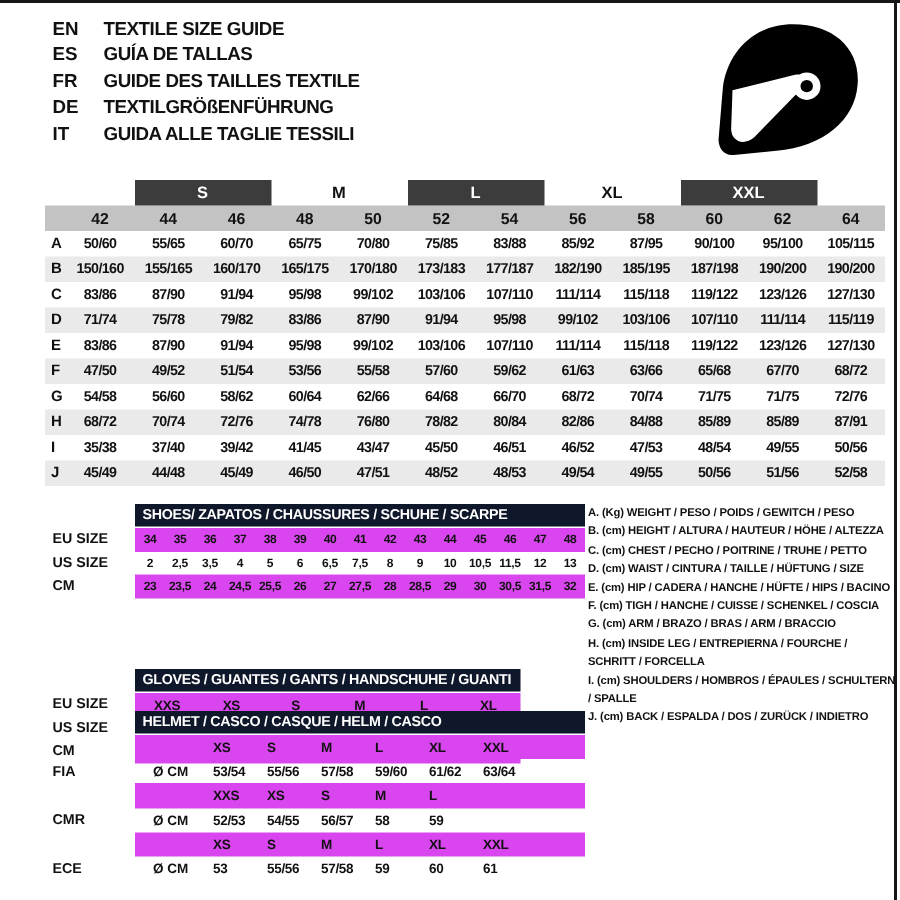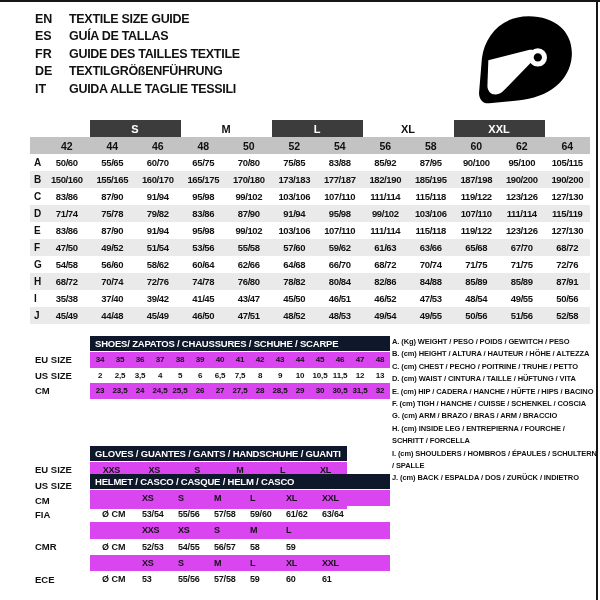--- a/index.html
+++ b/index.html
@@ -463,20 +463,20 @@
           <div class="sec-cell">61</div>
         </div>
       </div>
     </div>
 </div>
 
 <div class="legend" id="legend">
     <div class="legend-item">A. (Kg) WEIGHT / PESO / POIDS / GEWITCH / PESO</div>
     <div class="legend-item">B. (cm) HEIGHT / ALTURA / HAUTEUR / HÖHE / ALTEZZA</div>
     <div class="legend-item">C. (cm) CHEST / PECHO / POITRINE / TRUHE / PETTO</div>
-    <div class="legend-item">D. (cm) WAIST / CINTURA / TAILLE / HÜFTUNG / VITA</div>
+    <div class="legend-item">D. (cm) WAIST / CINTURA / TAILLE / HÜFTUNG / SIZE</div>
     <div class="legend-item">E. (cm) HIP / CADERA / HANCHE / HÜFTE / HIPS / BACINO</div>
     <div class="legend-item">F. (cm) TIGH / HANCHE / CUISSE / SCHENKEL / COSCIA</div>
     <div class="legend-item">G. (cm) ARM / BRAZO / BRAS / ARM / BRACCIO</div>
     <div class="legend-item">H. (cm) INSIDE LEG / ENTREPIERNA / FOURCHE / SCHRITT / FORCELLA</div>
     <div class="legend-item">I. (cm) SHOULDERS / HOMBROS / ÉPAULES / SCHULTERN / SPALLE</div>
     <div class="legend-item">J. (cm) BACK / ESPALDA / DOS / ZURÜCK / INDIETRO</div>
   </div>
 
 </body></html>

